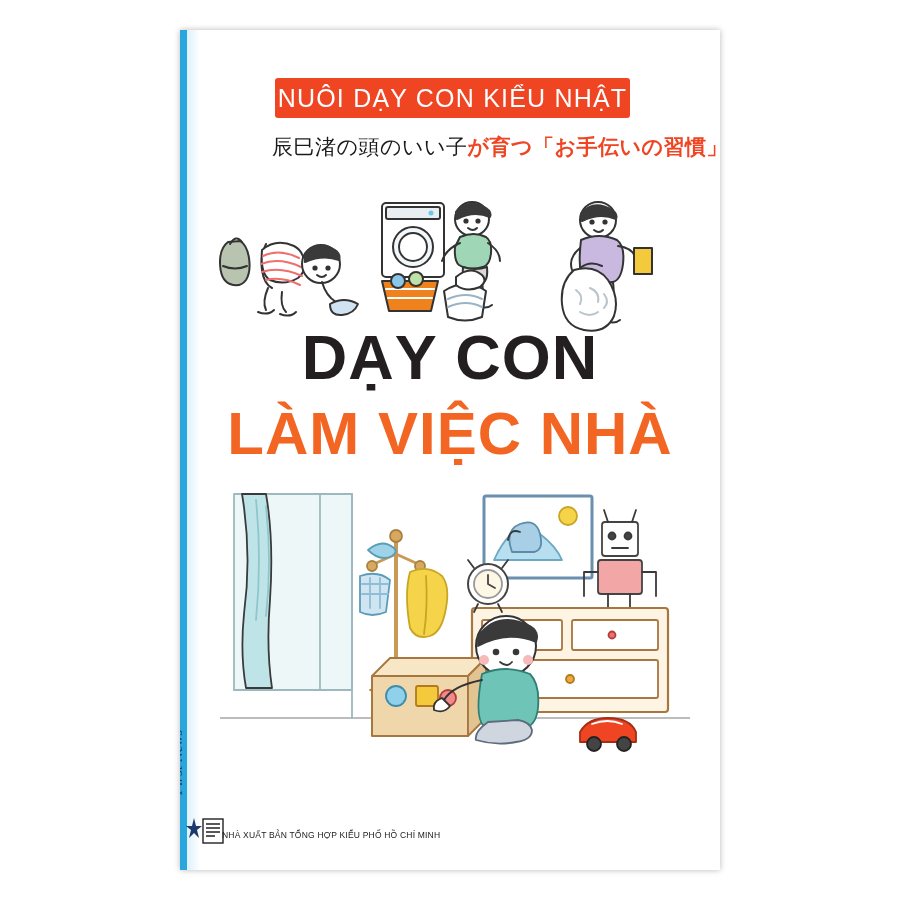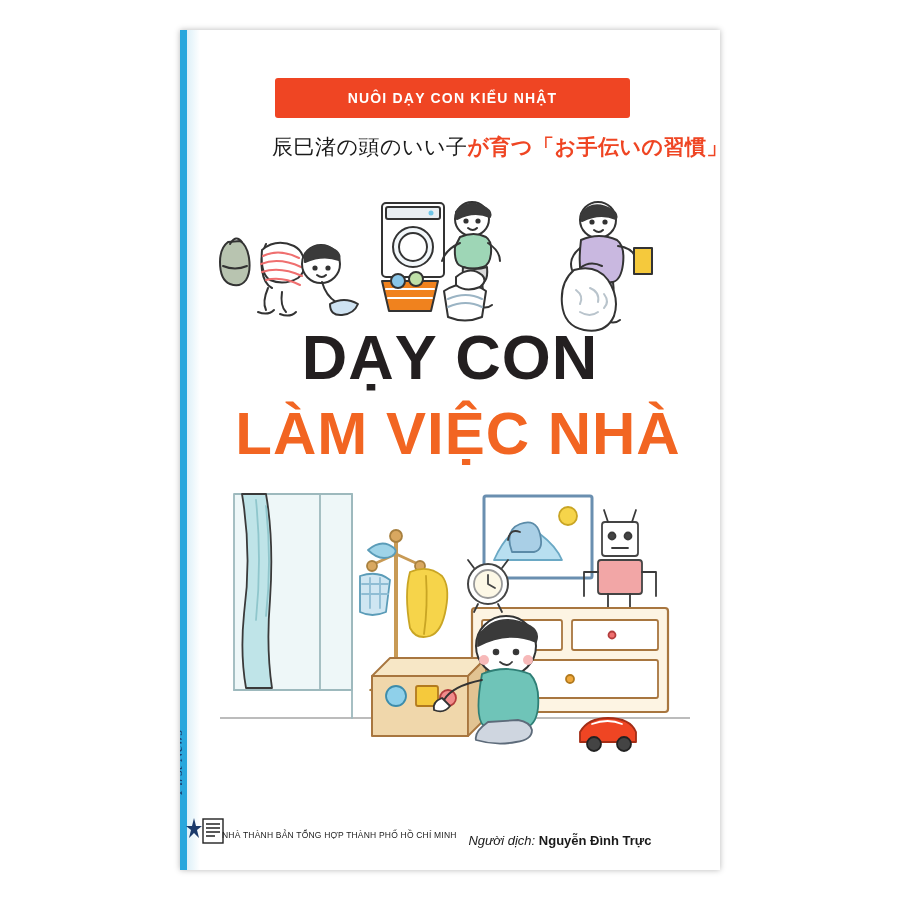--- a/index.html
+++ b/index.html
@@ -55,22 +55,22 @@
     width: 355px;
     height: 40px;
     background: #ef4523;
     border-radius: 3px;
     display: flex;
     align-items: center;
     justify-content: center;
   }
   .banner-text {
     color: #ffffff;
-    font-size: 14px;
-    font-weight: bold;
+    font-size: 25px;
+    font-weight: normal;
     letter-spacing: 1.2px;
     white-space: nowrap;
   }
   
   .jp-line {
     position: absolute;
     left: 0;
     top: 103px;
     width: 640px;
     text-align: center;
@@ -117,21 +117,20 @@
     position: absolute;
     left: 0;
     top: 374px;
     width: 540px;
     text-align: center;
     color: #f26522;
     font-size: 60px;
     font-weight: bold;
     letter-spacing: 1px;
     line-height: 1;
-    padding-left: 8px;
   }
   
   .scene {
     position: absolute;
     left: 40px;
     top: 450px;
     width: 470px;
     height: 300px;
   }
   
@@ -390,30 +389,26 @@
 
         <path d="M268 242 q-14 10 -12 18 q20 6 40 2 q16 -2 16 -12 q-2 -8 -14 -10 z" fill="#cfd6e0" stroke="#5d6b7a"></path>
 
         <path d="M360 252 q8 -14 28 -14 q22 0 28 14 l0 10 l-56 0 z" fill="#ef4523" stroke="#a32d16"></path>
         <path d="M372 244 q16 -6 30 0" stroke="#fff"></path>
         <circle cx="374" cy="264" r="7" fill="#444" stroke="#222"></circle>
         <circle cx="404" cy="264" r="7" fill="#444" stroke="#222"></circle>
       </g>
     </svg>
 
-    <div class="translator">
-      <i>Người dịch:</i>
-      <b>Nguyễn Đình Trực</b>
-    </div>
 
     <svg class="pub-logo" viewBox="0 0 22 26">
       <rect x="1" y="1" width="20" height="24" fill="#ffffff" stroke="#222" stroke-width="1.4"></rect>
       <path d="M4 6 h14 M4 10 h14 M4 14 h14 M4 18 h9" stroke="#222" stroke-width="1.4"></path>
     </svg>
-    <div class="publisher">NHÀ THÀNH BẢN TỔNG HỢP THÀNH PHỐ HỒ CHÍ MINH</div>
+    <div class="publisher">NHÀ XUẤT BẢN TỔNG HỢP KIỂU PHỐ HỒ CHÍ MINH</div>
 
     <div class="firstnews">First News</div>
     <svg style="position:absolute;left:6px;top:788px;width:16px;height:22px;" viewBox="0 0 16 22">
       <path d="M8 0 L10 8 L16 8 L11 12 L13 20 L8 15 L3 20 L5 12 L0 8 L6 8 Z" fill="#1b3a6b"></path>
     </svg>
 
   </div>
 </div>
 
 </body></html>

